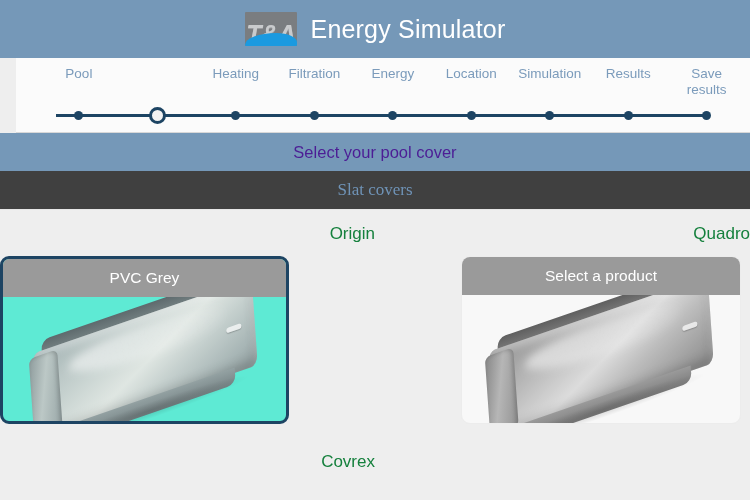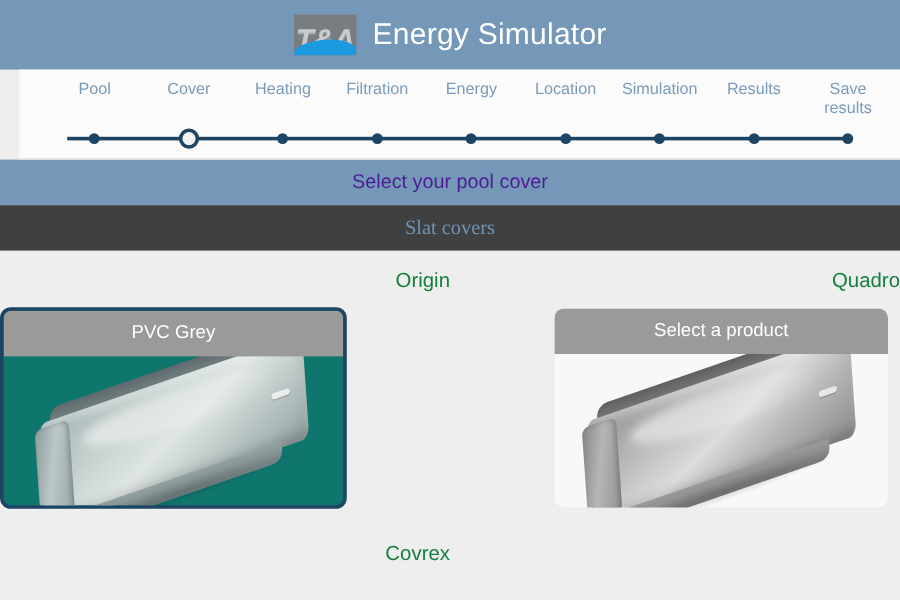--- a/index.html
+++ b/index.html
@@ -154,21 +154,21 @@
   .card {
     border-radius: 9px;
     overflow: hidden;
     position: relative;
     height: 168px;
   }
   .card.selected {
     border: 3px solid #1d4463;
     margin: 0 86px 0 0;
     width: 289px;
-    background: #0f766e;
+    background: #5eead4;
   }
   .card.plain {
     border: 1px solid #ececec;
     margin: 0 0 0 86px;
     width: 280px;
     background: #f8f8f8;
   }
   .card-head {
     background: #9a9a9a;
     color: #ffffff;
@@ -285,23 +285,20 @@
   </div>
   <div class="app-title">Energy Simulator</div>
 </div>
 
 <div class="stepper-bar">
   <div class="stepper">
     <div class="track"></div>
 
     <div class="step" style="left:3.5%">
         <span class="step-label">Pool</span>
-      </div>
-    <div class="step" style="left:15.5%">
-        <span class="step-label">Cover</span>
       </div>
     <div class="step" style="left:27.5%">
         <span class="step-label">Heating</span>
       </div>
     <div class="step" style="left:39.5%">
         <span class="step-label">Filtration</span>
       </div>
     <div class="step" style="left:51.5%">
         <span class="step-label">Energy</span>
       </div>

